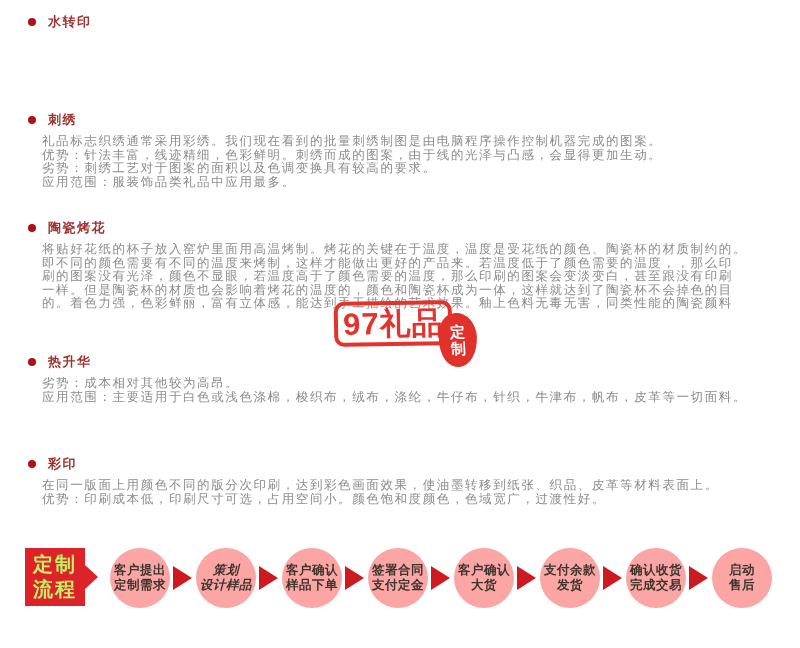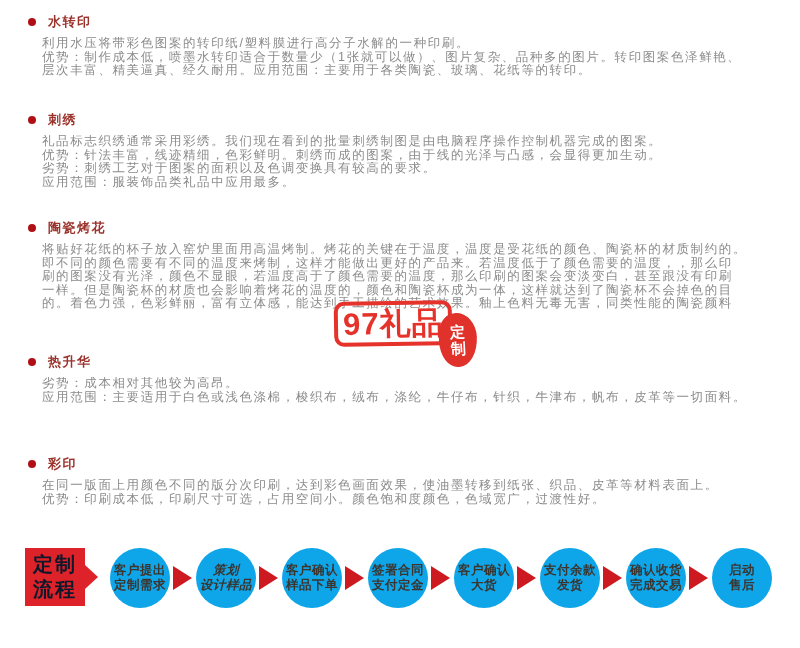--- a/index.html
+++ b/index.html
@@ -29,49 +29,44 @@
     transform:rotate(-3deg);
     display:flex;flex-direction:column;align-items:center;justify-content:center;
     color:#fff;font-size:15px;font-weight:bold;line-height:17px;
   }
 
   
   .flow{position:absolute;left:0;top:548px;width:800px;height:64px;}
   .flow-label{
     position:absolute;left:25px;top:0;width:60px;height:58px;background:#dd2329;
     display:flex;flex-direction:column;align-items:center;justify-content:center;
-    color:#0f172a;font-weight:bold;font-size:20px;line-height:25px;letter-spacing:2px;
+    color:#bef264;font-weight:bold;font-size:20px;line-height:25px;letter-spacing:2px;
   }
   .flow-pointer{
     position:absolute;left:85px;top:17px;width:0;height:0;
     border-left:13px solid #dd2329;border-top:12px solid transparent;border-bottom:12px solid transparent;
   }
   .flow-step{
-    position:absolute;top:0;width:60px;height:60px;border-radius:50%;background:#0ea5e9;
+    position:absolute;top:0;width:60px;height:60px;border-radius:50%;background:#fca5a5;
     display:flex;flex-direction:column;align-items:center;justify-content:center;
     color:#3d352d;font-weight:bold;font-size:12.5px;line-height:15px;letter-spacing:0.5px;
     text-align:center;
   }
   .flow-arrow{
     position:absolute;top:18px;width:0;height:0;
     border-left:19px solid #cc1a20;border-top:12px solid transparent;border-bottom:12px solid transparent;
   }
 </style>
 </head>
 <body>
 
 <div class="section" style="top:14px;">
   <div class="sec-header">
     <span class="bullet"></span>
     <span class="sec-title">水转印</span>
-  </div>
-  <div class="sec-body">
-    <div class="bline">利用水压将带彩色图案的转印纸/塑料膜进行高分子水解的一种印刷。</div>
-    <div class="bline">优势：制作成本低，喷墨水转印适合于数量少（1张就可以做）、图片复杂、品种多的图片。转印图案色泽鲜艳、</div>
-    <div class="bline">层次丰富、精美逼真、经久耐用。应用范围：主要用于各类陶瓷、玻璃、花纸等的转印。</div>
   </div>
 </div>
 
 <div class="section" style="top:112px;">
   <div class="sec-header">
     <span class="bullet"></span>
     <span class="sec-title">刺绣</span>
   </div>
   <div class="sec-body">
     <div class="bline">礼品标志织绣通常采用彩绣。我们现在看到的批量刺绣制图是由电脑程序操作控制机器完成的图案。</div>

